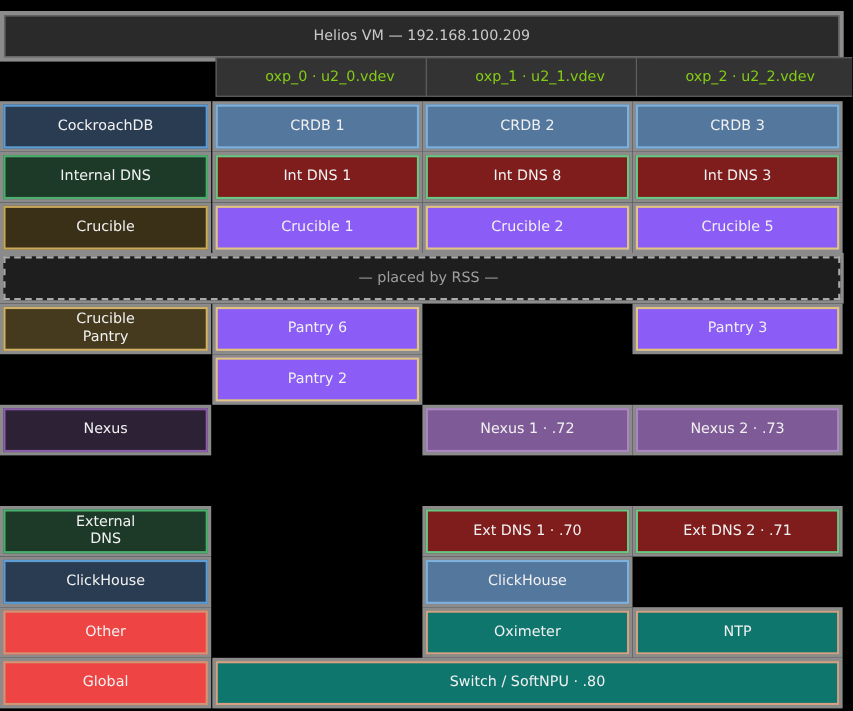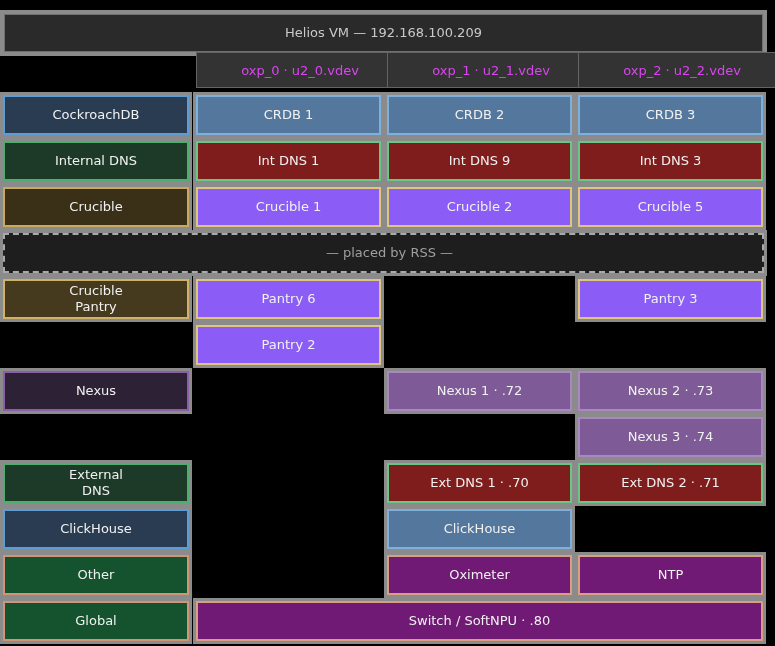--- a/index.html
+++ b/index.html
@@ -26,29 +26,29 @@
   
   .blue-label  .box{background:#2a3c52;border:2px solid #5d9dd5;}
   .blue        .box{background:#54779e;border:2px solid #7db0da;}
   .green-label .box{background:#1d3a28;border:2px solid #4caf6e;}
   .green       .box{background:#7f1d1d;border:2px solid #67c783;}
   .tan-label   .box{background:#3a3017;border:2px solid #c9a95c;}
   .tan-label2  .box{background:#453a1e;border:2px solid #cfb267;}
   .tan         .box{background:#8b5cf6;border:2px solid #dfc57d;}
   .purple-label .box{background:#2d2136;border:2px solid #8a5fa8;}
   .purple      .box{background:#7e5a97;border:2px solid #a987bf;}
-  .brown-label .box{background:#14532d;border:2px solid #cf9577;}
-  .brown       .box{background:#701a75;border:2px solid #d7a083;}
+  .brown-label .box{background:#ef4444;border:2px solid #cf9577;}
+  .brown       .box{background:#0f766e;border:2px solid #d7a083;}
   .rss .box{background:#1e1e1e;border:2px dashed #a9a9a9;color:#9f9f9f;padding-left:12px;}
   
   .helios-wrap{position:absolute;left:0;top:0;width:767px;height:46px;background:#8b8b8b;padding:4px;box-sizing:border-box;margin-top:10px;}
   .helios{background:#2a2a2a;border:1px solid #6f6f6f;color:#c9c9c9;}
   .colhead{
     position:absolute;top:52px;height:36px;width:208px;background:#333333;
-    border:1px solid #646464;color:#d946ef;display:flex;align-items:center;
+    border:1px solid #646464;color:#84cc16;display:flex;align-items:center;
     justify-content:center;box-sizing:border-box;
   }
   .ch1{left:196px;} .ch2{left:387px;} .ch3{left:578px;}
 </style>
 </head>
 <body>
 
 <div class="canvas">
 
   <div class="helios-wrap">
@@ -72,21 +72,21 @@
       <div class="box">CRDB 3</div>
     </div>
 
   <div class="wrap r1 c-label green-label">
       <div class="box">Internal DNS</div>
     </div>
   <div class="wrap r1 c1 green">
       <div class="box">Int DNS 1</div>
     </div>
   <div class="wrap r1 c2 green">
-      <div class="box">Int DNS 9</div>
+      <div class="box">Int DNS 8</div>
     </div>
   <div class="wrap r1 c3 green">
       <div class="box">Int DNS 3</div>
     </div>
 
   <div class="wrap r2 c-label tan-label">
       <div class="box">Crucible</div>
     </div>
   <div class="wrap r2 c1 tan">
       <div class="box">Crucible 1</div>
@@ -120,23 +120,20 @@
   <div class="wrap r6 c-label purple-label">
       <div class="box">Nexus</div>
     </div>
   <div class="wrap r6 c2 purple">
       <div class="box">Nexus 1 · .72</div>
     </div>
   <div class="wrap r6 c3 purple">
       <div class="box">Nexus 2 · .73</div>
     </div>
 
-  <div class="wrap r7 c3 purple">
-      <div class="box">Nexus 3 · .74</div>
-    </div>
 
   <div class="wrap r8 c-label green-label">
       <div class="box">External
 DNS</div>
     </div>
   <div class="wrap r8 c2 green">
       <div class="box">Ext DNS 1 · .70</div>
     </div>
   <div class="wrap r8 c3 green">
       <div class="box">Ext DNS 2 · .71</div>

